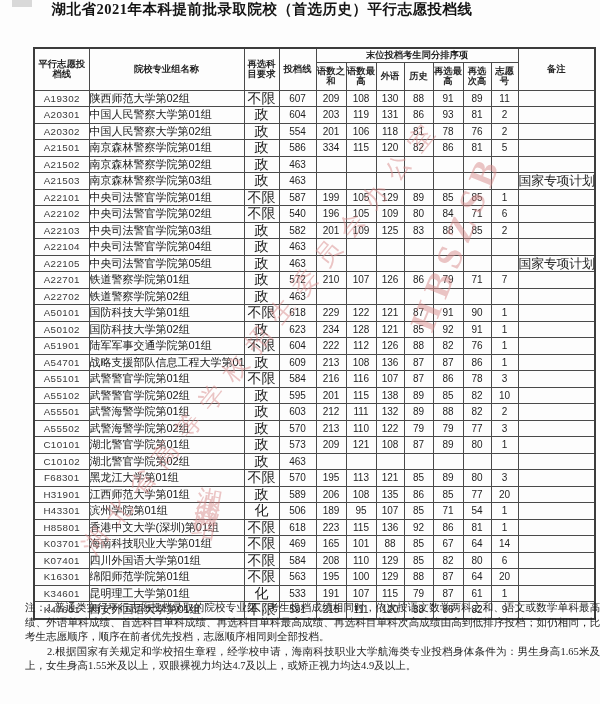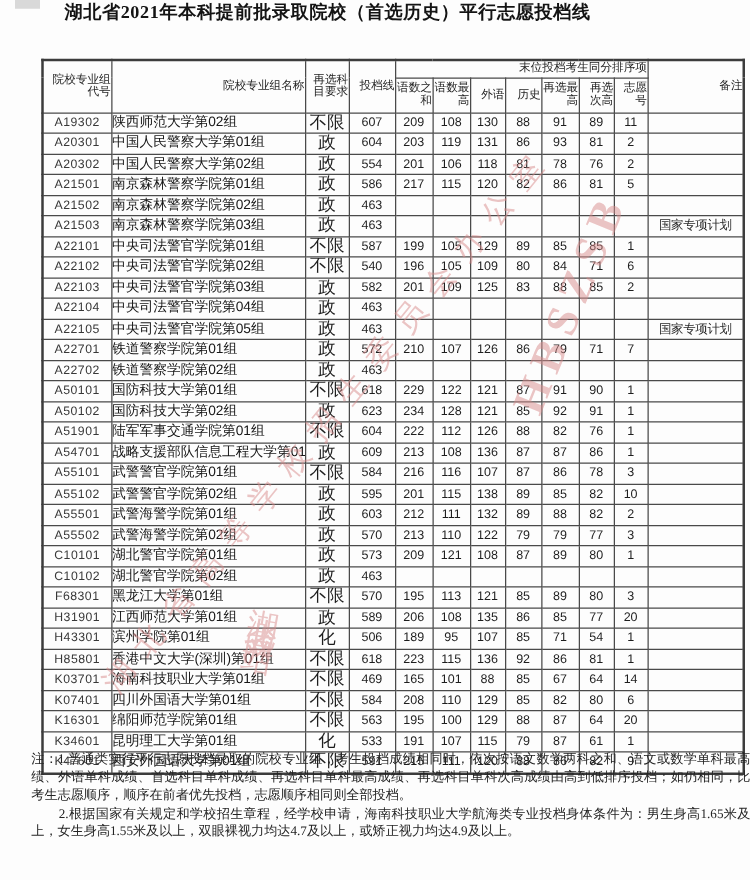--- a/index.html
+++ b/index.html
@@ -7,32 +7,32 @@
   body{position:relative;background:#fdfdfd;font-family:"Liberation Serif",serif;color:#1f1f1f;overflow:hidden}
 
   .artifact{position:absolute;left:12px;top:0;width:20px;height:7px;background:#d9d9d9}
 
   .title{position:absolute;left:0;top:0;width:524px;text-align:center;
          font-size:14.5px;font-weight:bold;color:#141414;letter-spacing:.5px}
 
   table.main{position:absolute;left:33px;top:47px;width:561px;z-index:1;
              border-collapse:collapse;table-layout:fixed;border:2px solid #3c3c3c}
   th,td{border:1px solid #4a4a4a}
-  thead th{font-weight:normal;font-size:9.3px;line-height:10.5px;color:#242424;
-           padding:1px 0;text-align:right;vertical-align:middle;
+  thead th{font-weight:bold;font-size:9.3px;line-height:10.5px;color:#242424;
+           padding:1px 0;text-align:center;vertical-align:middle;
            font-family:"Liberation Serif",serif}
   th.group-th{height:14px}
   tr.subrow th{height:28px}
   tbody td{height:15.9px;line-height:15.5px;font-size:10px;text-align:center;color:#1e1e1e;
            overflow:hidden;white-space:nowrap;font-family:"Liberation Sans",sans-serif;
            vertical-align:middle}
   tbody td.c-code{font-family:Liberation Sans, sans-serif;font-size:9.8px;color:#383838;letter-spacing:.4px}
   tbody td.c-name{text-align:left;padding-left:0;font-size:11px;color:#161616}
   tbody td.c-reselect{font-family:"Liberation Serif",serif;font-size:14px}
-  tbody td.c-remark{font-size:10px;color:#2a2a2a;letter-spacing:-0.3px}
+  tbody td.c-remark{font-size:13px;color:#2a2a2a;letter-spacing:-0.3px}
 
   col.w0{width:55px}col.w1{width:155px}col.w2{width:35px}col.w3{width:37px}
   col.w4{width:30px}col.w5{width:30px}col.w6{width:28px}col.w7{width:29px}
   col.w8{width:30px}col.w9{width:28px}col.w10{width:27px}col.w11{width:77px}
 
   .wm{position:absolute;z-index:3;pointer-events:none;white-space:nowrap;
       color:#d98c8c;opacity:.5;font-family:"Liberation Serif",serif}
   .wm1{left:262px;top:335px;font-size:25px;letter-spacing:12px;
        transform:translate(-50%,-50%) rotate(-51deg)}
   .wm2{left:456px;top:242px;font-size:36px;font-weight:bold;letter-spacing:8px;
@@ -61,21 +61,21 @@
       <col class="w5">
       <col class="w6">
       <col class="w7">
     <col class="w8">
       <col class="w9">
       <col class="w10">
       <col class="w11">
   </colgroup>
   <thead>
     <tr>
-      <th rowspan="2">院校专业组代号</th>
+      <th rowspan="2">平行志愿投档线</th>
       <th rowspan="2">院校专业组名称</th>
       <th rowspan="2">再选科目要求</th>
       <th rowspan="2">投档线</th>
       <th colspan="7" class="group-th">末位投档考生同分排序项</th>
       <th rowspan="2">备注</th>
     </tr>
     <tr class="subrow">
       <th>语数之和</th>
       <th>语数最高</th>
       <th>外语</th>
@@ -126,21 +126,21 @@
         <td class="c-reselect_max">78</td>
         <td class="c-reselect_2nd">76</td>
         <td class="c-choice_no">2</td>
         <td class="c-remark"></td>
       </tr>
       <tr>
         <td class="c-code">A21501</td>
         <td class="c-name">南京森林警察学院第01组</td>
         <td class="c-reselect">政</td>
         <td class="c-line">586</td>
-        <td class="c-sum_cn_math">217</td>
+        <td class="c-sum_cn_math">334</td>
         <td class="c-max_cn_math">115</td>
         <td class="c-foreign">120</td>
         <td class="c-history">82</td>
         <td class="c-reselect_max">86</td>
         <td class="c-reselect_2nd">81</td>
         <td class="c-choice_no">5</td>
         <td class="c-remark"></td>
       </tr>
       <tr>
         <td class="c-code">A21502</td>

